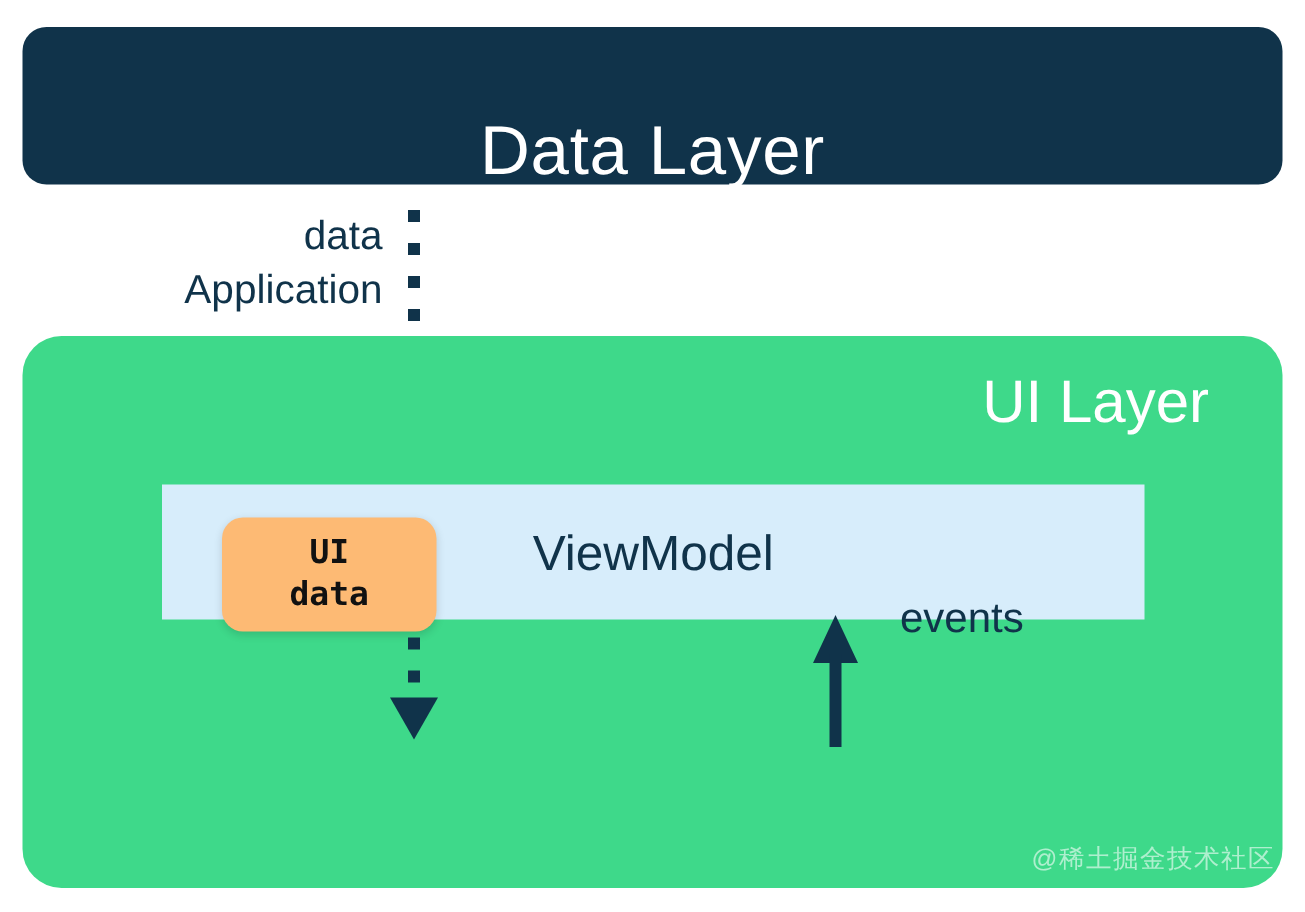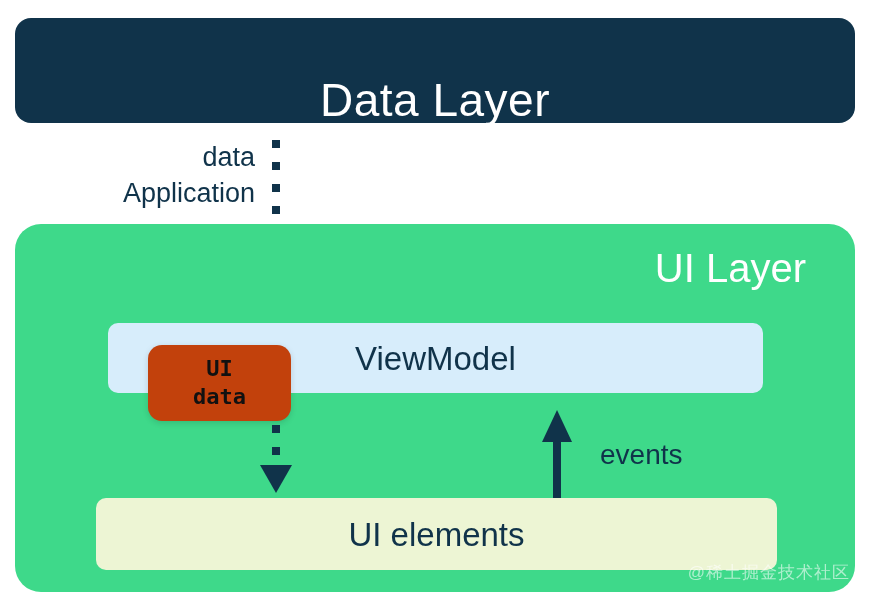--- a/index.html
+++ b/index.html
@@ -72,42 +72,42 @@
     line-height: 1;
     margin-top: 16px;
   }
 
   
   .viewmodel-box {
     position: absolute;
     left: 108px;
     top: 323px;
     width: 655px;
-    height: 70px;
+    height: 90px;
     background: #d7edfb;
-    border-radius: 10px;
+    border-radius: 0;
     display: flex;
     align-items: center;
     justify-content: center;
   }
   .viewmodel-title {
     color: #10334a;
     font-size: 33px;
     font-weight: 400;
     line-height: 1;
   }
 
   
   .ui-state-chip {
     position: absolute;
     left: 148px;
     top: 345px;
     width: 143px;
     height: 76px;
-    background: #c2410c;
+    background: #fdba74;
     border-radius: 14px;
     box-shadow: 0 2px 6px rgba(0,0,0,0.14);
     display: flex;
     flex-direction: column;
     align-items: center;
     justify-content: center;
     gap: 2px;
   }
   .ui-state-line {
     font-family: "DejaVu Sans Mono", monospace;
@@ -178,21 +178,21 @@
     top: 0;
     width: 0;
     height: 0;
     border-left: 15px solid transparent;
     border-right: 15px solid transparent;
     border-bottom: 32px solid #10334a;
   }
   .events-label {
     position: absolute;
     left: 600px;
-    top: 441px;
+    top: 398px;
     color: #10334a;
     font-size: 28px;
     line-height: 1;
   }
 
   
   .watermark {
     position: absolute;
     right: 20px;
     bottom: 24px;
@@ -244,19 +244,16 @@
     <span class="dot" style="top:22px;"></span>
     <span class="arrowhead-down" style="left:-12px; top:40px;"></span>
   </div>
 
   <div class="events-arrow">
     <span class="events-head"></span>
     <span class="events-shaft"></span>
   </div>
   <span class="events-label">events</span>
 
-  <div class="ui-elements-box">
-    <span class="ui-elements-title">UI elements</span>
-  </div>
 
   <span class="watermark">@稀土掘金技术社区</span>
 
 </div>
 
 </body></html>

